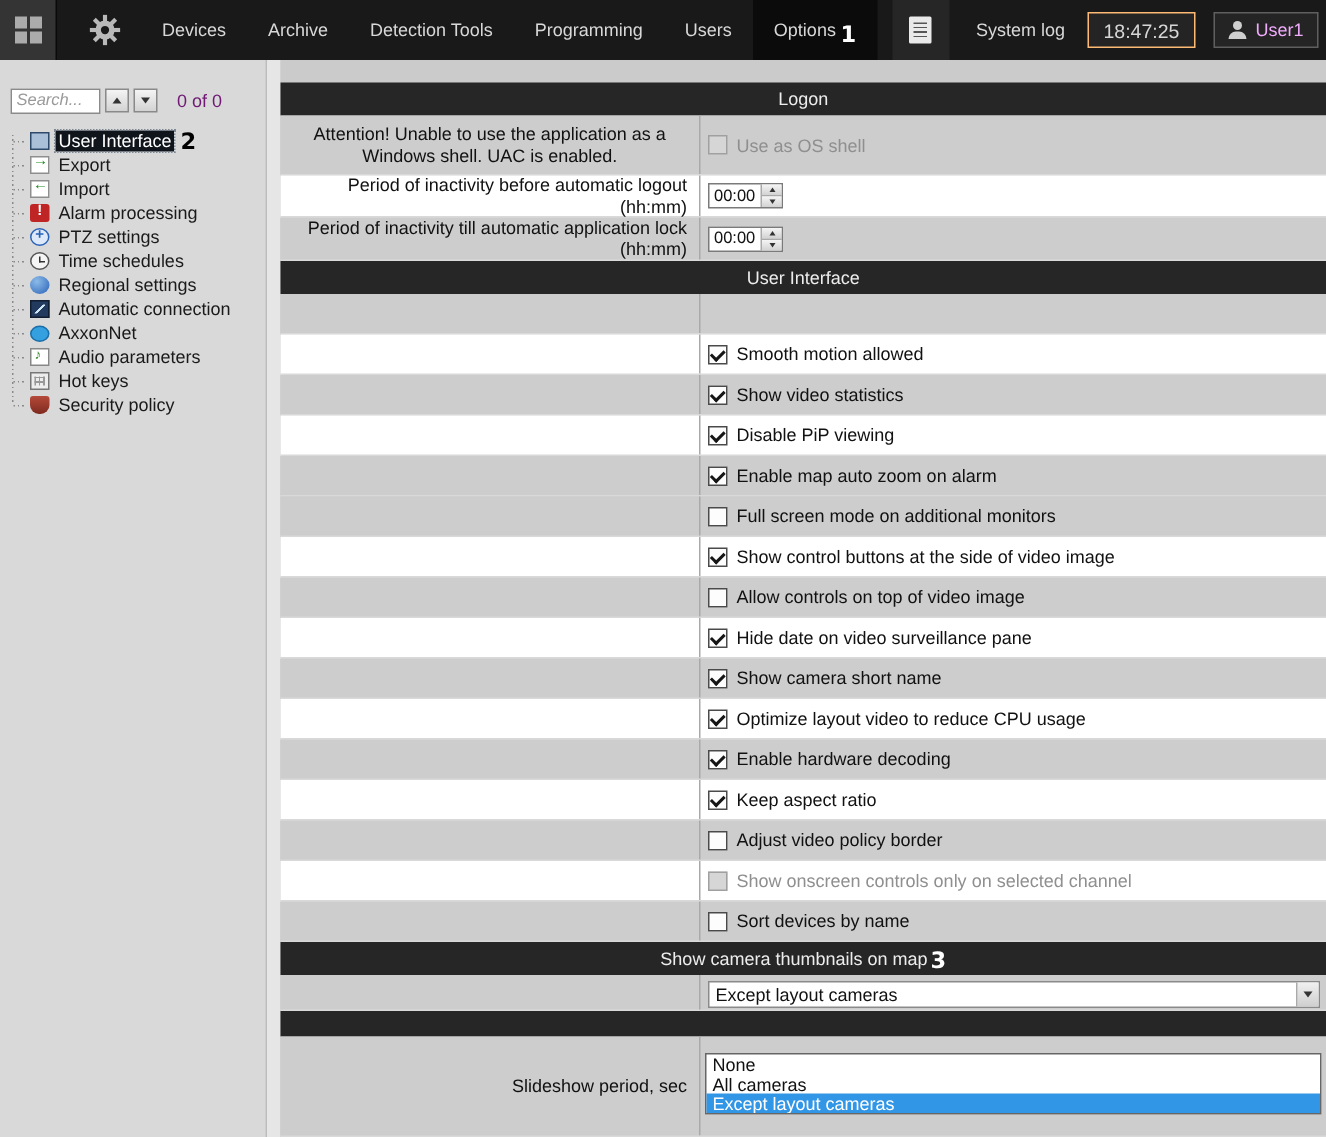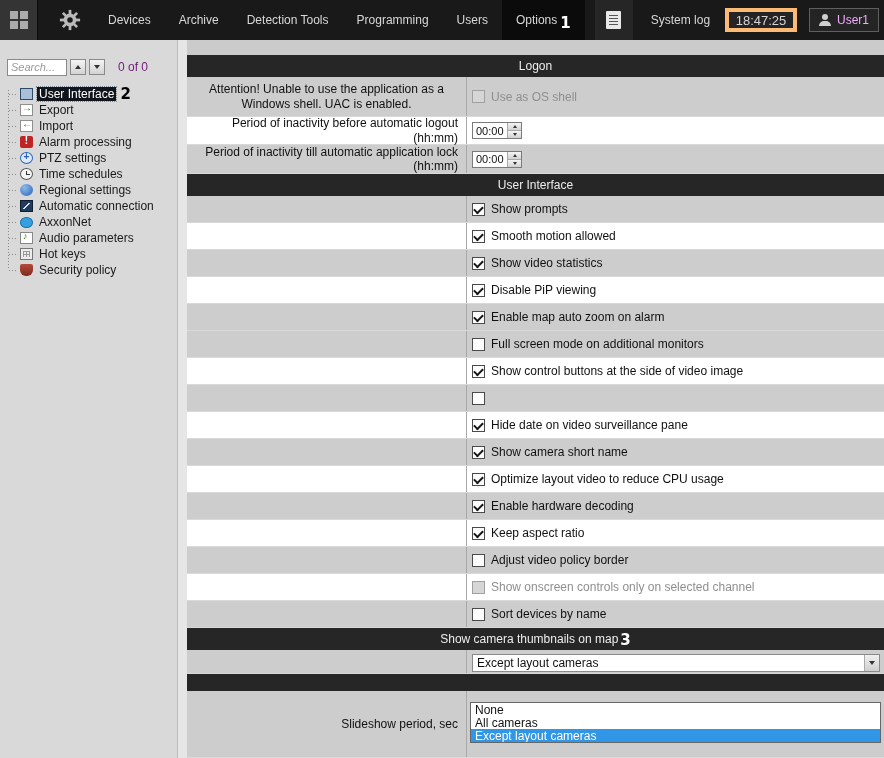--- a/index.html
+++ b/index.html
@@ -20,21 +20,21 @@
   .menu-btn { position:relative; border:0; background:transparent; color:#d8d8d8;
     font:12px "Liberation Sans",sans-serif; padding:0 14px; display:flex; align-items:center; gap:2px; cursor:default; }
   .menu-btn.active { background:#0b0b0b; }
   .marker { font-weight:bold; font-size:15px; color:#000; font-family:"DejaVu Sans",sans-serif; }
   .menu-btn .marker { color:#fff; position:relative; top:3px; margin-left:1px; }
   .log-tile { width:38px; background:#262626; margin:0 4px 0 10px; }
   .doc-icon { width:15px; height:18px; background:#e9e9e9; border-radius:1px; position:relative; display:inline-block; }
   .doc-icon::after { content:''; position:absolute; left:3px; right:3px; top:4px; height:11px;
     background:repeating-linear-gradient(#555 0 1px, transparent 1px 3px); }
   .right-group { margin-left:auto; display:flex; align-items:center; gap:12px; padding-right:5px; }
-  .clock-box { border:4px solid #fdba74; background:#242424; color:#d6d6d6; height:24px; width:72px;
+  .clock-box { border:1px solid #fdba74; background:#242424; color:#d6d6d6; height:24px; width:72px;
     display:flex; align-items:center; justify-content:center; font-size:13px; }
   .user-box { border:1px solid #5f5f5f; background:#242424; color:#f0abfc; height:24px;
     display:flex; align-items:center; gap:6px; padding:0 9px; font-size:12px; }
   .user-icon { width:12px; height:12px; position:relative; display:inline-block; }
   .user-icon::before { content:''; position:absolute; left:3px; top:0; width:6px; height:6px; border-radius:50%; background:#cfcfcf; }
   .user-icon::after { content:''; position:absolute; left:0; bottom:0; width:12px; height:5px; border-radius:6px 6px 0 0; background:#cfcfcf; }
 
   
   .body-wrap { display:flex; flex:1; min-height:0; }
 
@@ -307,24 +307,20 @@
               </span>
           </span>
         </div>
       </div>
 
       <div class="section-header">User Interface</div>
 
       <div id="options">
           <div class="row cb-row">
             <div class="cell label-cell"></div>
-            <div class="cell control-cell">
-              <span class="checkbox checked"></span>
-              <span class="cb-label">Show prompts</span>
-            </div>
           </div>
           <div class="row cb-row alt">
             <div class="cell label-cell"></div>
             <div class="cell control-cell">
               <span class="checkbox checked"></span>
               <span class="cb-label">Smooth motion allowed</span>
             </div>
           </div>
           <div class="row cb-row">
             <div class="cell label-cell"></div>
@@ -358,20 +354,21 @@
             <div class="cell label-cell"></div>
             <div class="cell control-cell">
               <span class="checkbox checked"></span>
               <span class="cb-label">Show control buttons at the side of video image</span>
             </div>
           </div>
           <div class="row cb-row">
             <div class="cell label-cell"></div>
             <div class="cell control-cell">
               <span class="checkbox"></span>
+              <span class="cb-label">Allow controls on top of video image</span>
             </div>
           </div>
           <div class="row cb-row alt">
             <div class="cell label-cell"></div>
             <div class="cell control-cell">
               <span class="checkbox checked"></span>
               <span class="cb-label">Hide date on video surveillance pane</span>
             </div>
           </div>
           <div class="row cb-row">

